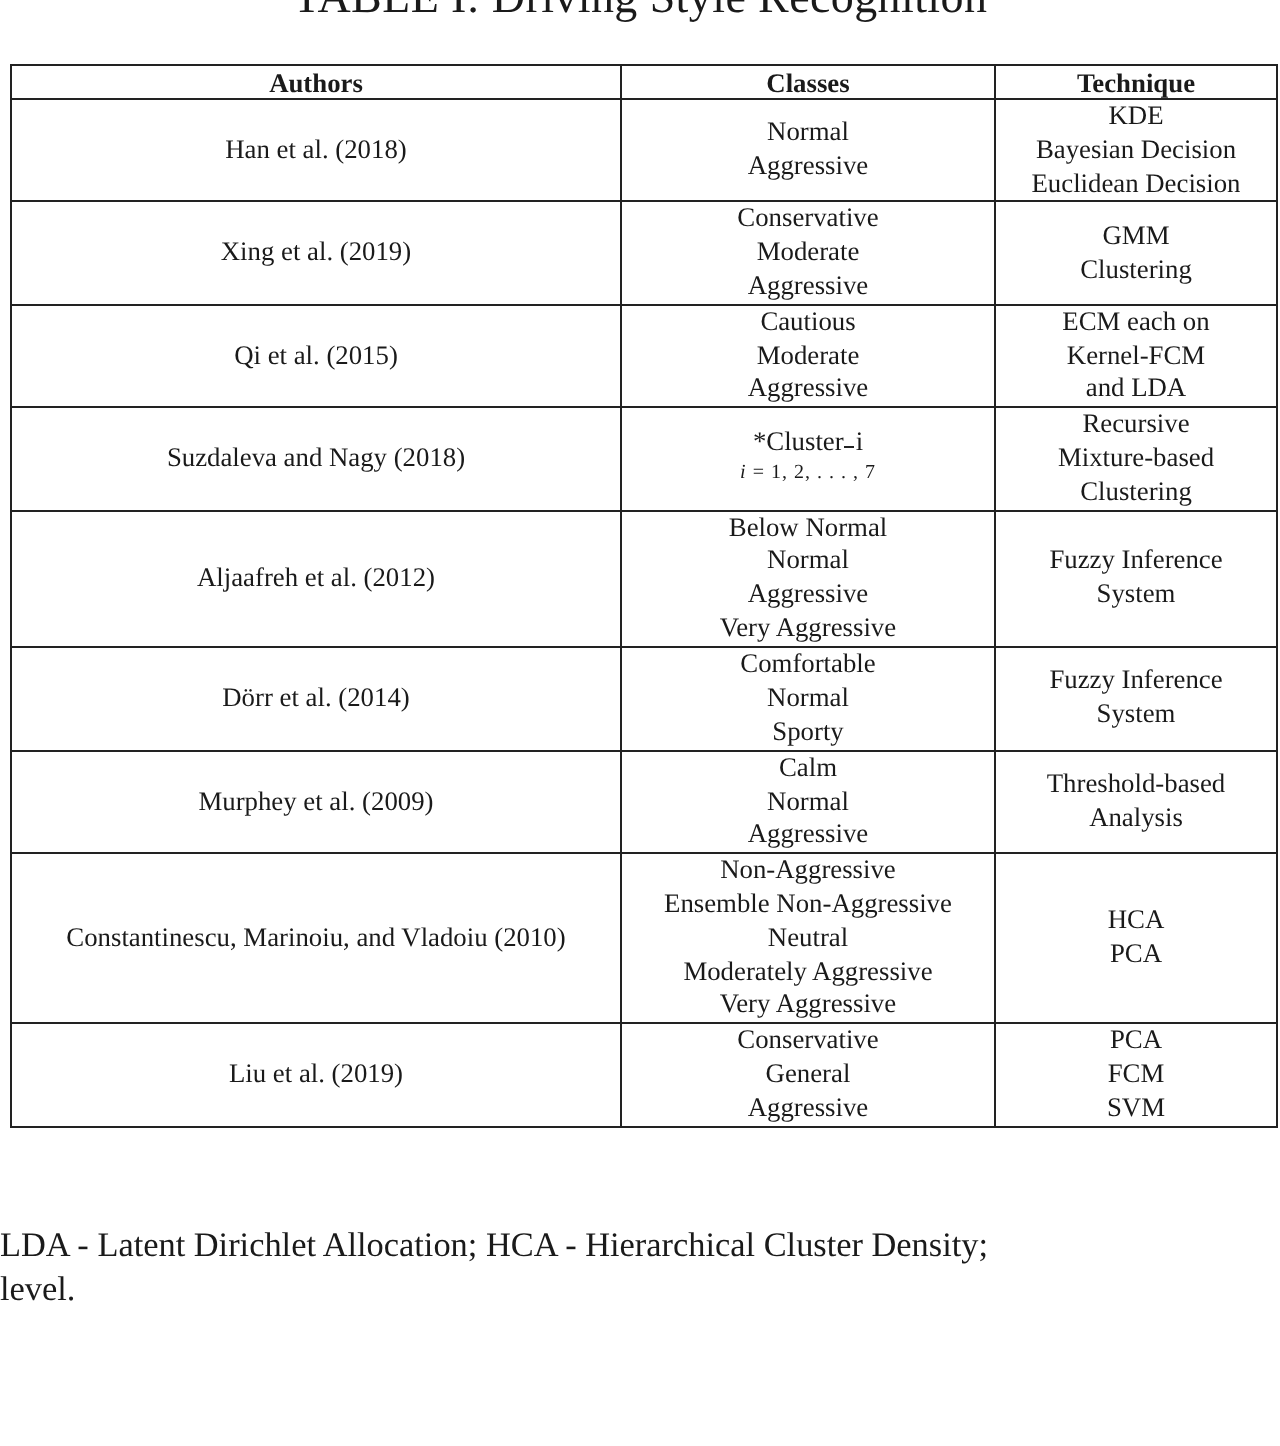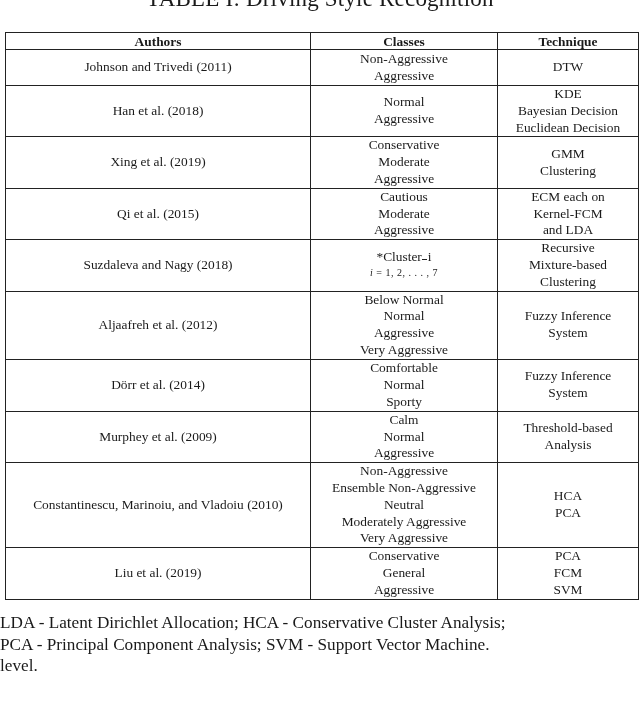--- a/index.html
+++ b/index.html
@@ -86,30 +86,20 @@
     <col style="width:141px">
   </colgroup>
   <thead>
     <tr>
       <th>Authors</th>
       <th>Classes</th>
       <th>Technique</th>
     </tr>
   </thead>
   <tbody id="tbody">
-      <tr style="height: 36px;">
-        <td>Johnson and Trivedi (2011)</td>
-        <td>
-          <span class="line">Non-Aggressive</span>
-          <span class="line">Aggressive</span>
-        </td>
-        <td>
-          <span class="line">DTW</span>
-        </td>
-      </tr>
       <tr style="height: 50px;">
         <td>Han et al. (2018)</td>
         <td>
           <span class="line">Normal</span>
           <span class="line">Aggressive</span>
         </td>
         <td>
           <span class="line">KDE</span>
           <span class="line">Bayesian Decision</span>
           <span class="line">Euclidean Decision</span>
@@ -213,16 +203,15 @@
         <td>
           <span class="line">PCA</span>
           <span class="line">FCM</span>
           <span class="line">SVM</span>
         </td>
       </tr>
     </tbody>
 </table>
 
 <div class="footnote" id="footnote">
-    <span class="fline">LDA - Latent Dirichlet Allocation; HCA - Conservative Cluster Analysis;</span>
-    <span class="fline">PCA - Principal Component Analysis; SVM - Support Vector Machine.</span>
+    <span class="fline">LDA - Latent Dirichlet Allocation; HCA - Hierarchical Cluster Density;</span>
     <span class="fline">level.</span>
   </div>
 
 </body></html>

